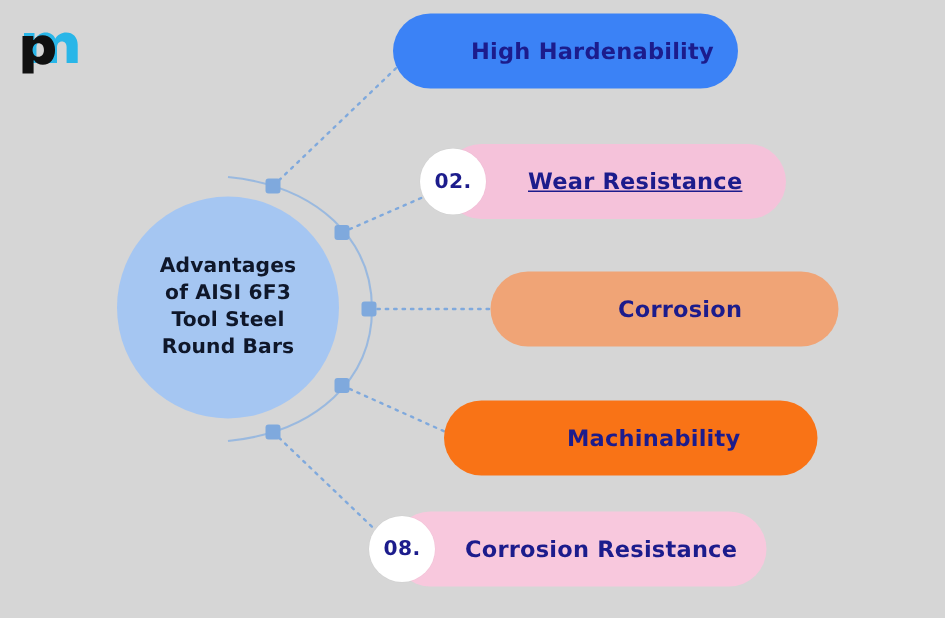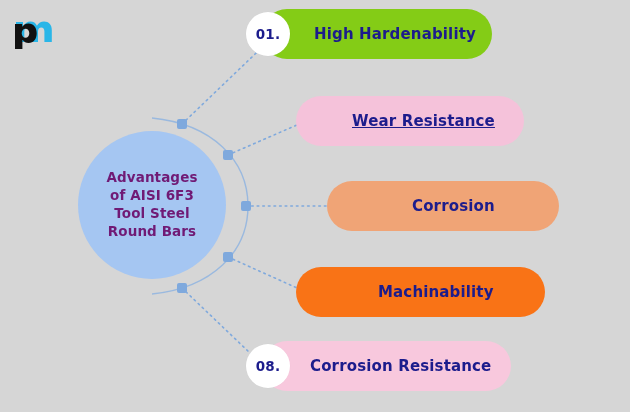--- a/index.html
+++ b/index.html
@@ -132,38 +132,38 @@
     <line x1="182" y1="288" x2="274" y2="376" stroke="#7FA9DD" stroke-width="1.6" stroke-dasharray="1.6 4" stroke-linecap="round"></line>
 
     <rect x="177" y="119" width="10" height="10" rx="2" fill="#7FA9DD"></rect>
     <rect x="223" y="150" width="10" height="10" rx="2" fill="#7FA9DD"></rect>
     <rect x="241" y="201" width="10" height="10" rx="2" fill="#7FA9DD"></rect>
     <rect x="223" y="252" width="10" height="10" rx="2" fill="#7FA9DD"></rect>
     <rect x="177" y="283" width="10" height="10" rx="2" fill="#7FA9DD"></rect>
   </svg>
 
   <div id="center-circle" style="background: rgb(165, 198, 242);">
-    <div id="center-title" style="color: #701a75;">Advantages
+    <div id="center-title" style="color: #0f172a;">Advantages
 of AISI 6F3
 Tool Steel
 Round Bars</div>
   </div>
 
   <div class="item-row" id="row-1" style="left: 262px; top: 9px; width: 230px;">
-    <div class="item-pill" id="pill-1" style="width: 230px; background: #84cc16;">
+    <div class="item-pill" id="pill-1" style="width: 230px; background: #3b82f6;">
       <span class="item-label" id="label-1" style="margin-left: 52px;">High Hardenability</span>
-    </div>
-    <div class="item-badge">
-      <span class="item-number">01.</span>
     </div>
   </div>
 
   <div class="item-row" id="row-2" style="left: 296px; top: 96px; width: 228px;">
     <div class="item-pill" id="pill-2" style="width: 228px; background: rgb(245, 194, 218);">
       <span class="item-label" id="label-2" style="margin-left: 56px; text-decoration: underline;">Wear Resistance</span>
+    </div>
+    <div class="item-badge">
+      <span class="item-number">02.</span>
     </div>
   </div>
 
   <div class="item-row" id="row-3" style="left: 327px; top: 181px; width: 232px;">
     <div class="item-pill" id="pill-3" style="width: 232px; background: rgb(240, 164, 118);">
       <span class="item-label" id="label-3" style="margin-left: 85px;">Corrosion</span>
     </div>
   </div>
 
   <div class="item-row" id="row-4" style="left: 296px; top: 267px; width: 249px;">

